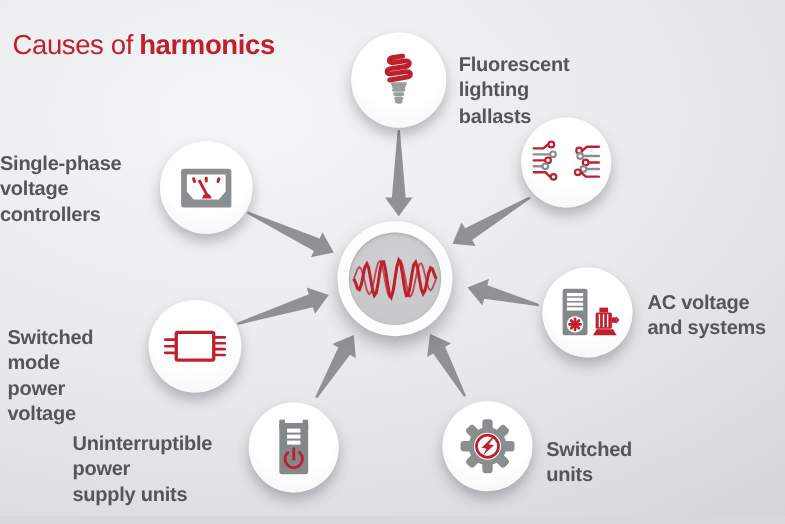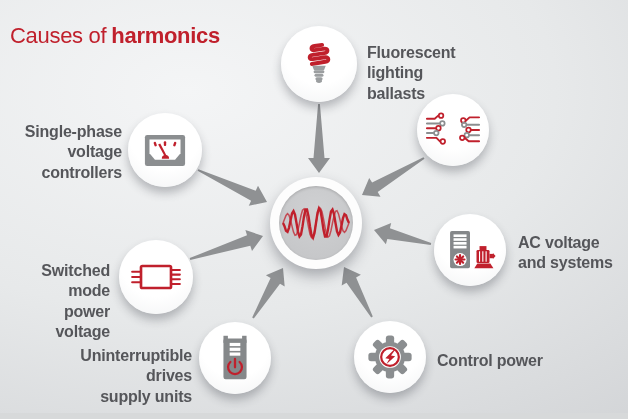--- a/index.html
+++ b/index.html
@@ -14,21 +14,21 @@
     display:flex;align-items:center;justify-content:center;}
   .hub-outer{position:absolute;left:270px;top:177px;width:92px;height:92px;border-radius:50%;
     background:#fdfdfd;box-shadow:0 7px 14px rgba(45,50,60,0.35);
     display:flex;align-items:center;justify-content:center;}
   .hub-inner{width:74px;height:74px;border-radius:50%;
     background:radial-gradient(circle at 50% 35%, #d0d1d3, #c3c4c6);
     box-shadow:inset 0 1px 3px rgba(0,0,0,0.18);
     display:flex;align-items:center;justify-content:center;overflow:hidden;}
   .node-label{position:absolute;color:#55565a;font-size:16px;font-weight:700;line-height:1.28;
     letter-spacing:-0.2px;white-space:pre-line;}
-  .al{text-align:left;} .ar{text-align:right;}
+  .al{text-align:left;} .ar{text-align:left;}
   svg{display:block;}
   .arrows{position:absolute;left:0;top:0;pointer-events:none;}
 </style>
 </head>
 <body>
 
 <div class="stage">
 
   <h1 class="title">
     <span class="prefix">Causes of</span><span class="highlight">harmonics</span>
@@ -139,39 +139,39 @@
         <rect x="20.5" y="1.5" width="9" height="10" rx="3" transform="rotate(180 25 25)"></rect>
         <rect x="20.5" y="1.5" width="9" height="10" rx="3" transform="rotate(225 25 25)"></rect>
         <rect x="20.5" y="1.5" width="9" height="10" rx="3" transform="rotate(270 25 25)"></rect>
         <rect x="20.5" y="1.5" width="9" height="10" rx="3" transform="rotate(315 25 25)"></rect>
       </g>
       <circle cx="25" cy="25" r="11.8" fill="#ffffff"></circle>
       <circle cx="25" cy="25" r="9.6" fill="none" stroke="#c0202c" stroke-width="2.4"></circle>
       <path d="M27.6 16.8 L20.2 27.2 H24.6 L22.4 33.4 L30.4 23.2 H25.8 L28.9 16.8 Z" fill="#c0202c" transform="rotate(10 25 25)"></path>
     </svg>
   </div>
-  <div class="node-label al" style="left:437px;top:351px;width:110px;">Control power</div>
+  <div class="node-label al" style="left:437px;top:351px;width:110px;">Switched units</div>
 
   <div class="bubble" style="left:199px;top:322px;width:72px;height:72px;">
     <svg width="34" height="48" viewBox="0 0 38 54">
       <g fill="#85888a">
         <rect x="6" y="2" width="5" height="8"></rect>
           <rect x="27" y="2" width="5" height="8"></rect>
         <rect x="6" y="5" width="26" height="46" rx="2.5"></rect>
       </g>
       <g fill="#ffffff">
         <rect x="13" y="10" width="12" height="3.6"></rect>
           <rect x="13" y="15.4" width="12" height="3.6"></rect>
         <rect x="13" y="20.8" width="12" height="3.6"></rect>
       </g>
       <path d="M13.8 31.5 a7.8 7.8 0 1 0 10.4 0" stroke="#c0202c" stroke-width="2.6" fill="none" stroke-linecap="round"></path>
       <line x1="19" y1="28" x2="19" y2="37.5" stroke="#c0202c" stroke-width="2.6" stroke-linecap="round"></line>
     </svg>
   </div>
-  <div class="node-label ar" style="left:58px;top:346px;width:134px;">Uninterruptible drives
+  <div class="node-label ar" style="left:58px;top:346px;width:134px;">Uninterruptible power
 supply units</div>
 
   <div class="bubble" style="left:119px;top:240px;width:74px;height:74px;">
     <svg width="50" height="30" viewBox="0 0 56 34">
       <rect x="11" y="4.5" width="34" height="25" rx="1.5" stroke="#c0202c" stroke-width="3" fill="none"></rect>
       <g stroke="#c0202c" stroke-width="2.4" stroke-linecap="round">
         <line x1="1" y1="11" x2="11" y2="11"></line>
           <line x1="1" y1="17" x2="11" y2="17"></line>
           <line x1="1" y1="23" x2="11" y2="23"></line>
         <line x1="45" y1="9" x2="55" y2="9"></line>

